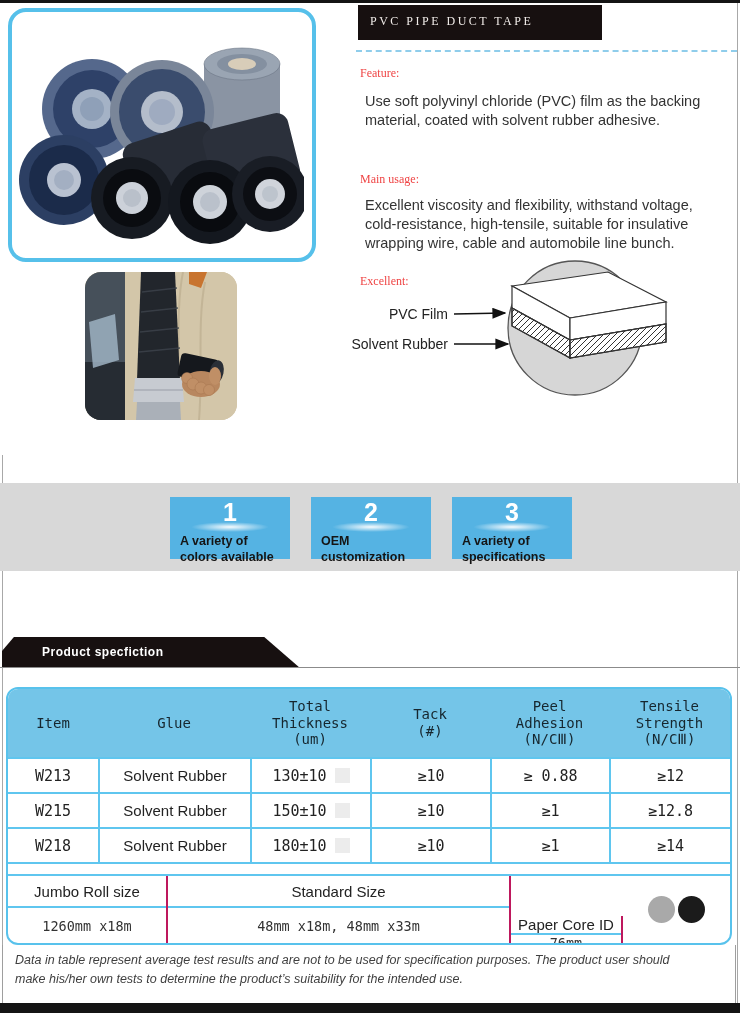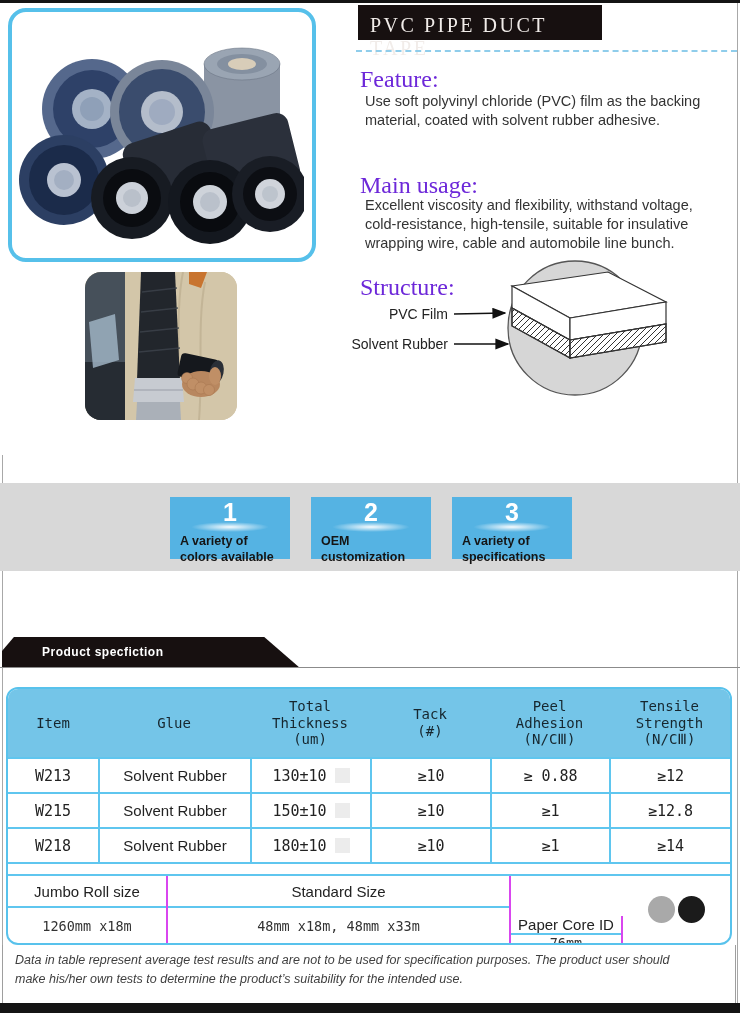--- a/index.html
+++ b/index.html
@@ -9,30 +9,30 @@
 
   
   .top-bar{position:absolute;left:0;top:0;width:740px;height:3px;background:#141414;}
   .bottom-bar{position:absolute;left:0;top:1003px;width:740px;height:10px;background:#141414;}
   .edge-right{position:absolute;top:3px;bottom:10px;right:2px;width:1px;background:#a8a8a8;}
   .edge-left{position:absolute;top:455px;bottom:10px;left:2px;width:1px;background:#a8a8a8;}
 
   
   .title-banner{position:absolute;left:358px;top:5px;width:244px;height:35px;background:#171010;}
   .title-banner span{display:block;padding:9px 0 0 12px;color:#f1ece9;
-        font-family:"Liberation Serif",serif;font-size:20px;letter-spacing:2.5px;}
+        font-family:"Liberation Serif",serif;font-size:12px;letter-spacing:2.5px;}
   .dashed-rule{position:absolute;left:356px;top:50px;width:381px;height:0;
         border-top:2px dashed #8fcdeb;}
 
   
   .photo-box{position:absolute;left:8px;top:8px;width:300px;height:246px;background:#fff;
         border:4px solid #56c0ea;border-radius:18px;overflow:hidden;}
 
   
-  .sec-head{position:absolute;font-family:"Liberation Serif",serif;font-size:24px;color:#6d28d9;}
+  .sec-head{position:absolute;font-family:"Liberation Serif",serif;font-size:12px;color:#ef4444;}
   .sec-body{position:absolute;font-size:14.5px;color:#333;line-height:1.32;}
   .h-feature{left:360px;top:66px;}
   .b-feature{left:365px;top:92px;width:372px;}
   .h-usage{left:360px;top:172px;}
   .b-usage{left:365px;top:196px;width:378px;}
   .h-structure{left:360px;top:274px;}
 
   .structure-svg{position:absolute;left:350px;top:252px;width:390px;height:160px;}
   .structure-svg text{font-family:"Liberation Sans",sans-serif;font-size:14px;fill:#222;}
 
@@ -69,21 +69,21 @@
         border-bottom:2px solid #5fc6ef;box-sizing:border-box;background:#fff;}
   .t1-row > div{display:flex;align-items:center;justify-content:center;
         font-family:"DejaVu Sans Mono",monospace;font-size:15px;color:#222;
         border-left:2px solid #5fc6ef;box-sizing:border-box;}
   .t1-row > div:first-child{border-left:none;}
   .t1-row .glue{font-family:"Liberation Sans",sans-serif;font-size:15px;}
   .ghost{display:inline-block;width:15px;height:15px;background:#ececec;margin-left:8px;}
   .t1-gap{height:10px;background:#fff;}
 
   .t2{display:flex;border-top:2px solid #5fc6ef;box-sizing:border-box;height:69px;}
-  .t2-col{border-right:2px solid #d946ef;box-sizing:border-box;display:flex;flex-direction:column;}
+  .t2-col{border-right:2px solid #be185d;box-sizing:border-box;display:flex;flex-direction:column;}
   .t2-c1{width:160px;} .t2-c2{width:343px;} .t2-c3{width:112px;margin-top:40px;}
   .t2 .hd{height:32px;border-bottom:2px solid #5fc6ef;box-sizing:border-box;display:flex;
         align-items:center;justify-content:center;font-size:15px;color:#222;}
   .t2 .vl{flex:1;display:flex;align-items:center;justify-content:center;
         font-family:"DejaVu Sans Mono",monospace;font-size:13.5px;color:#333;}
   .dots-col{flex:1;display:flex;align-items:center;justify-content:center;gap:3px;}
   .dot{width:27px;height:27px;border-radius:50%;}
   .dot-gray{background:#a9a9a9;} .dot-black{background:#1b1b1b;}
 
   
@@ -148,21 +148,21 @@
 
   <div class="sec-head h-feature">Feature:</div>
   <div class="sec-body b-feature pre">Use soft polyvinyl chloride (PVC) film as the backing
 material, coated with solvent rubber adhesive.</div>
 
   <div class="sec-head h-usage">Main usage:</div>
   <div class="sec-body b-usage pre">Excellent viscosity and flexibility, withstand voltage,
 cold-resistance, high-tensile, suitable  for insulative
 wrapping wire, cable and automobile line  bunch.</div>
 
-  <div class="sec-head h-structure">Structure:</div>
+  <div class="sec-head h-structure">Excellent:</div>
   <svg class="structure-svg" viewBox="0 0 390 160">
     <defs>
       <pattern id="hatch" patternUnits="userSpaceOnUse" width="6" height="6">
         <path d="M0,6 L6,0" stroke="#333" stroke-width="1"></path>
       </pattern>
       <marker id="arr" markerWidth="10" markerHeight="8" refX="9" refY="4" orient="auto">
         <path d="M0,0 L10,4 L0,8 Z" fill="#111"></path>
       </marker>
     </defs>
     <circle cx="225" cy="76" r="67" fill="#d6d6d6" stroke="#555" stroke-width="1.3"></circle>

